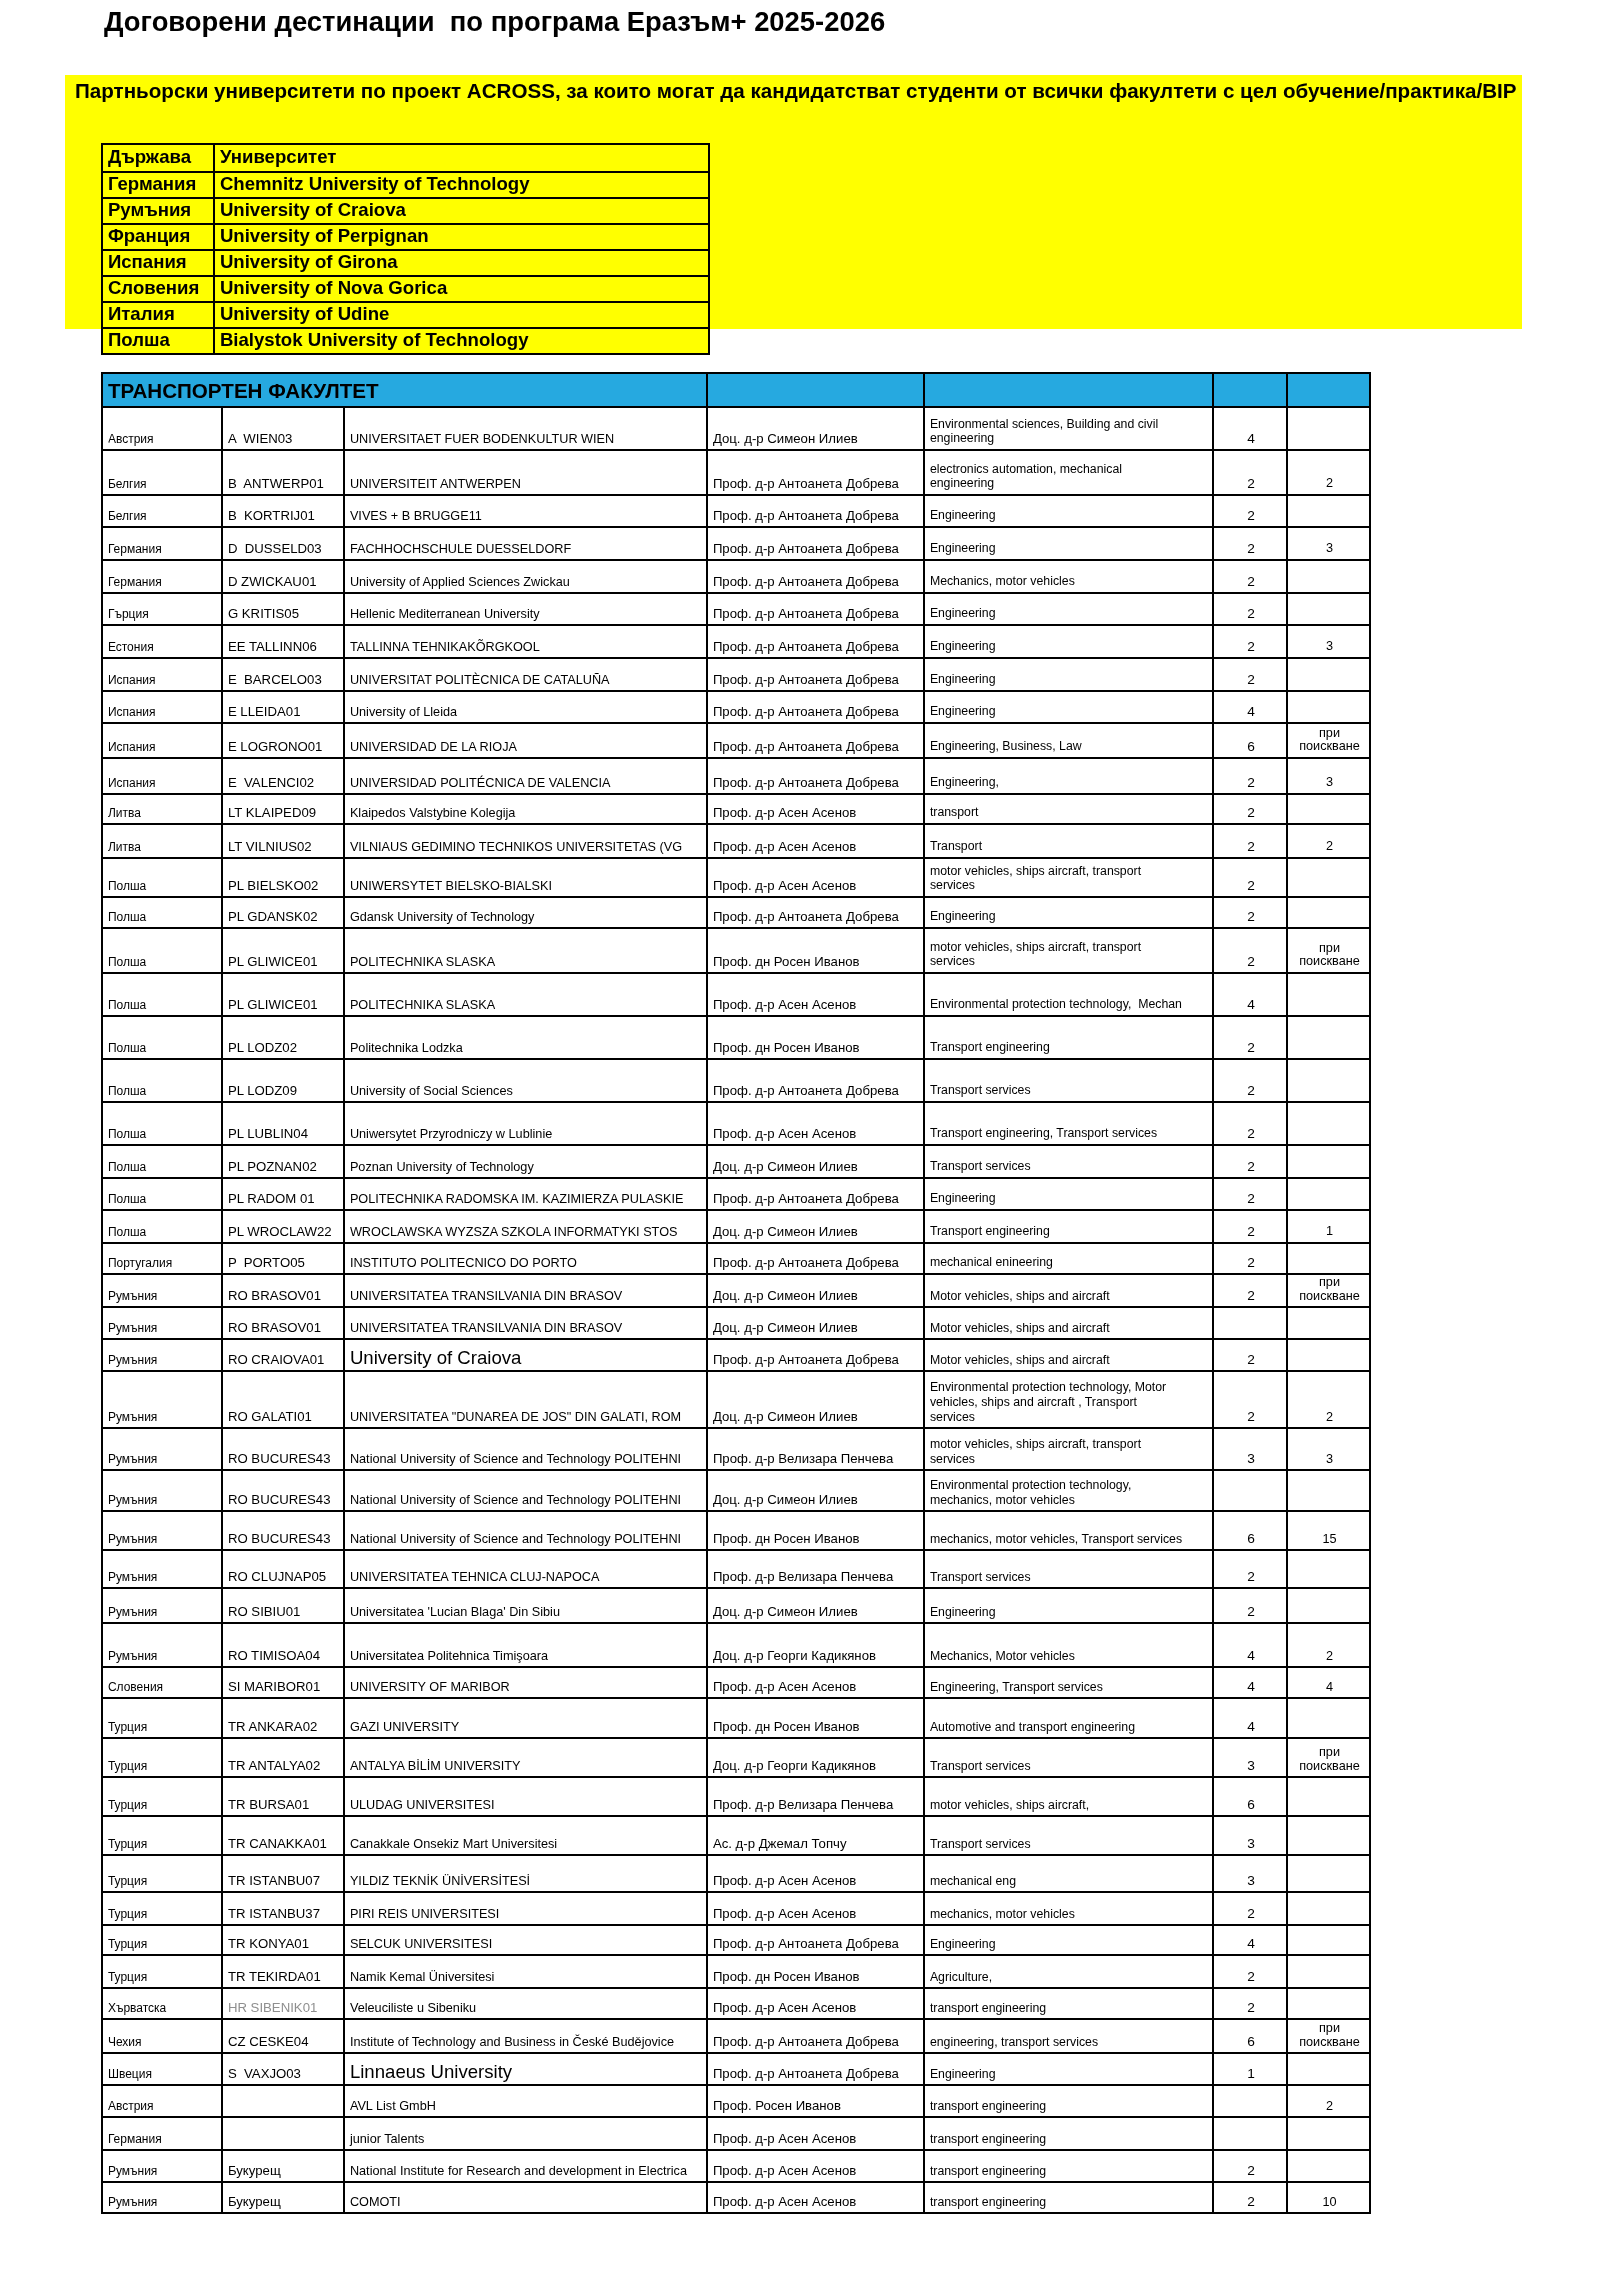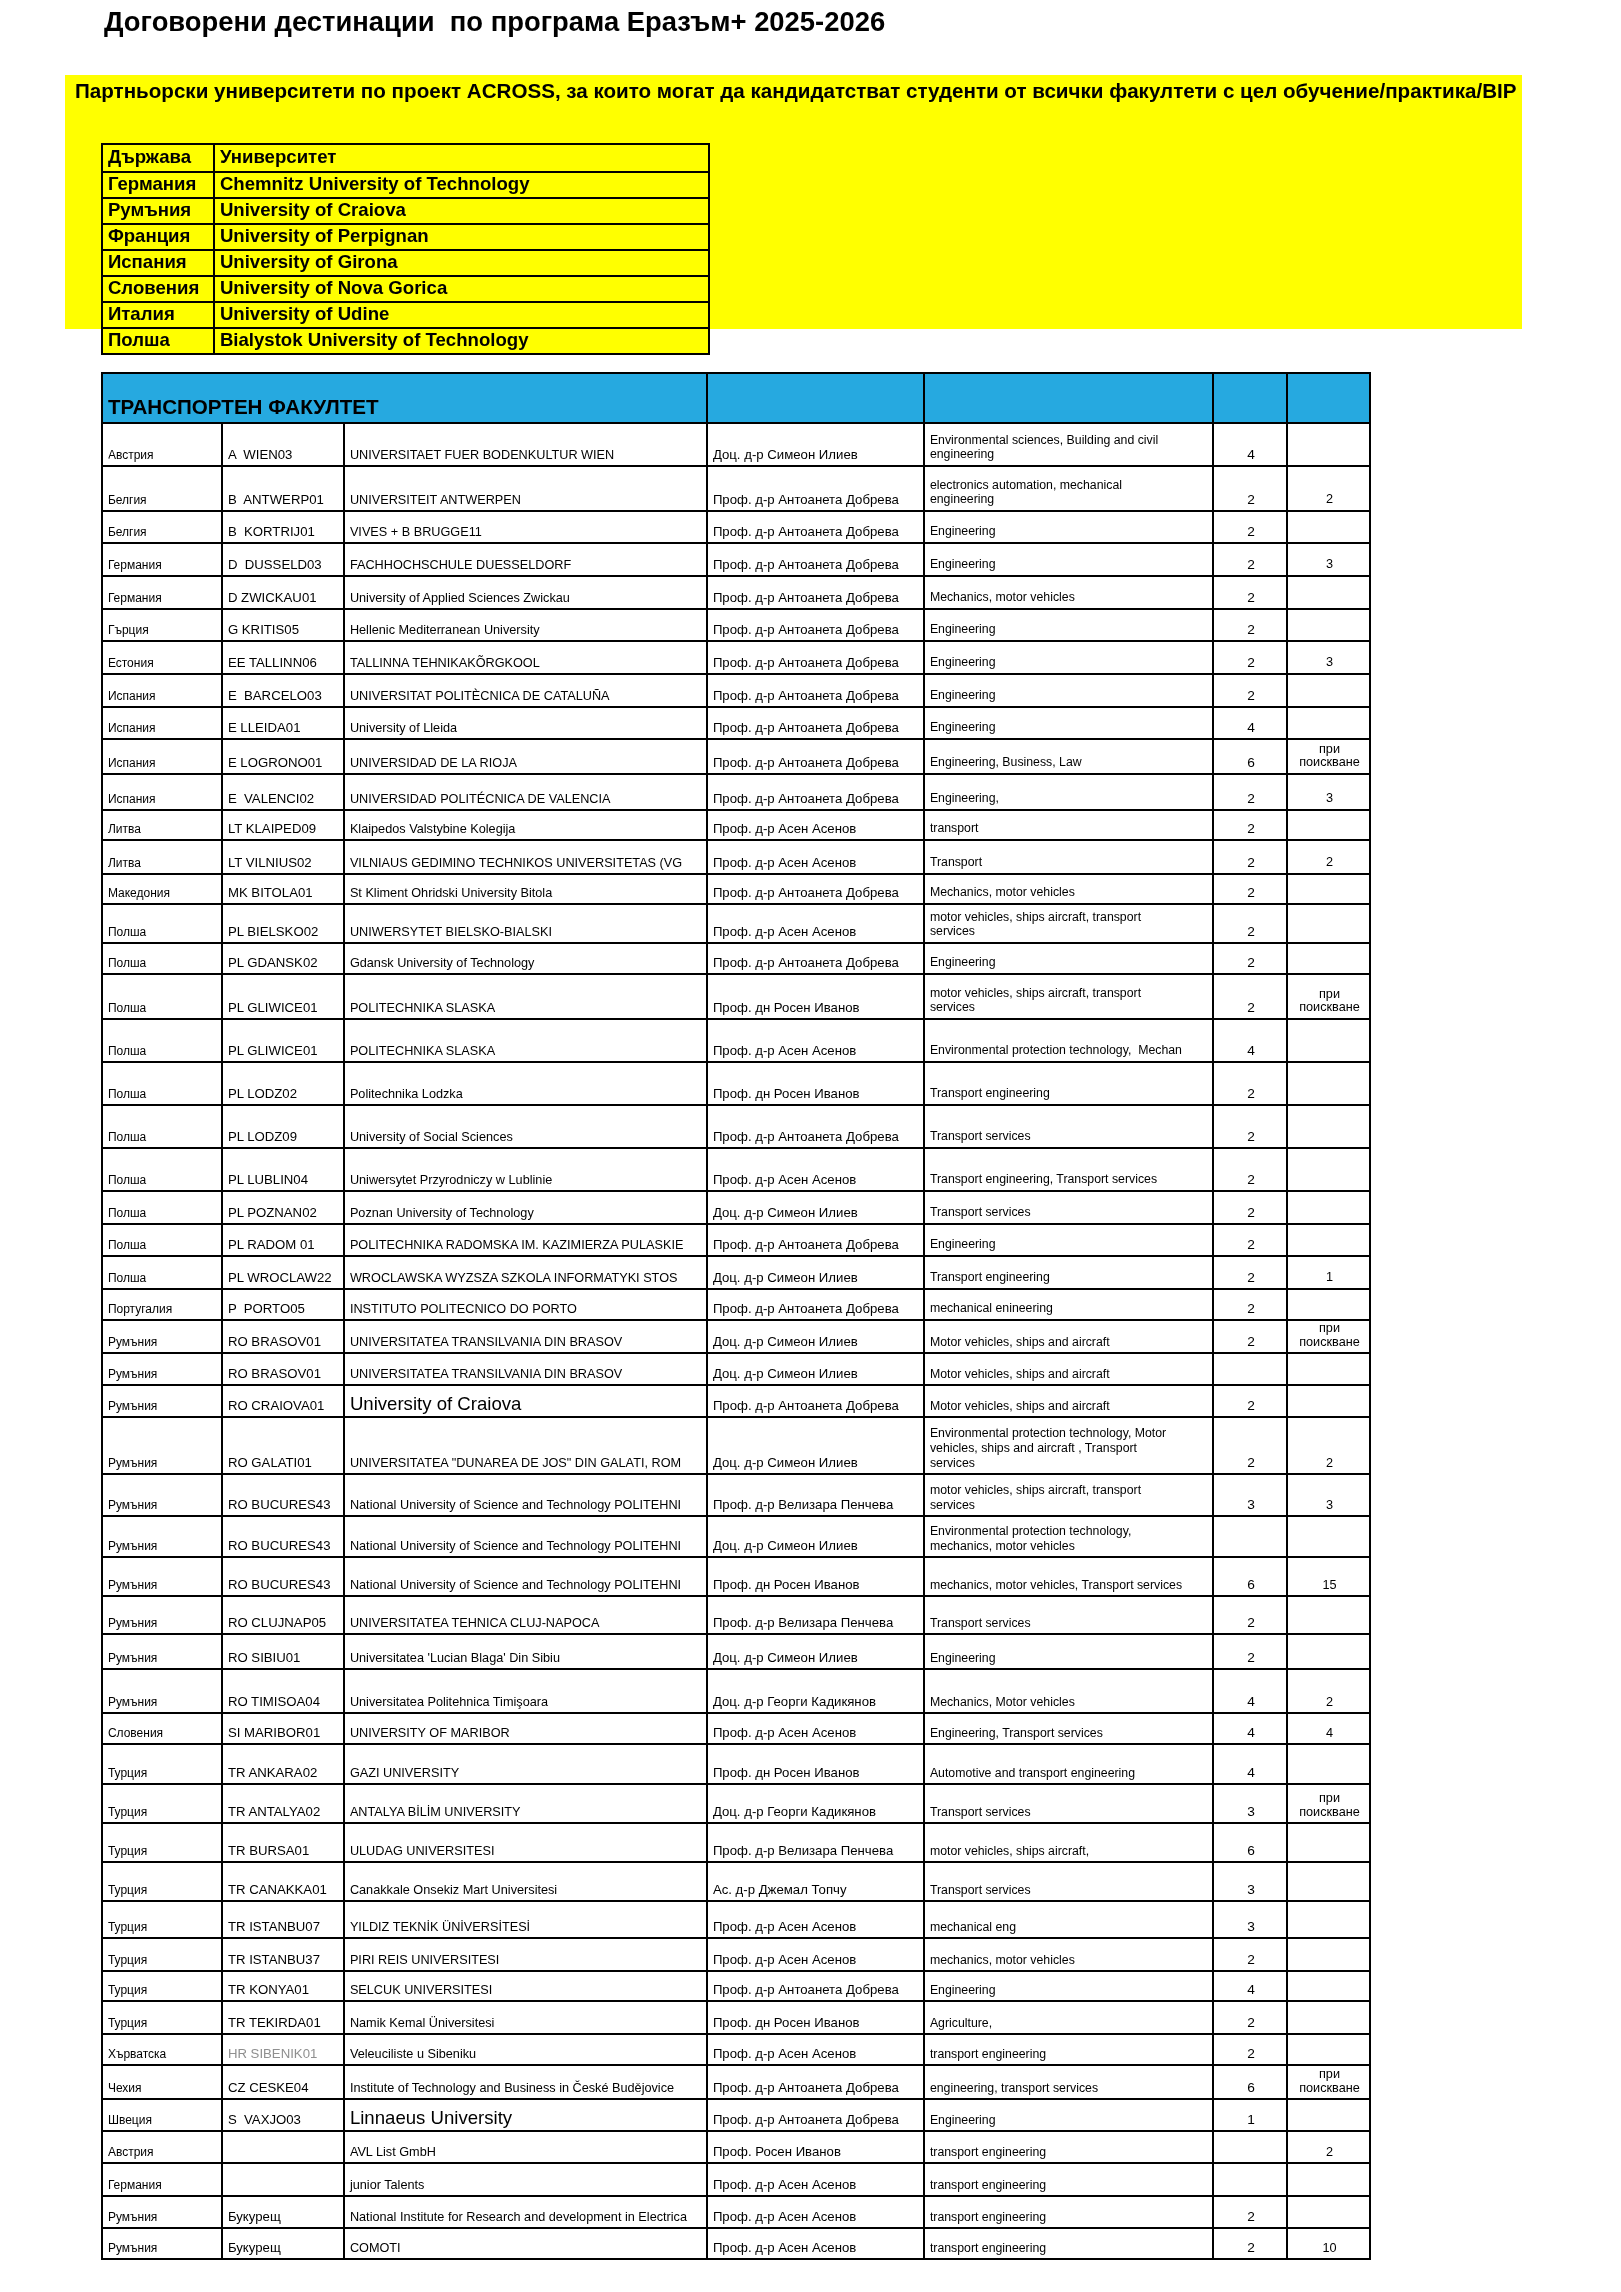--- a/index.html
+++ b/index.html
@@ -93,21 +93,21 @@
     <colgroup>
       <col style="width:120px">
         <col style="width:122px">
         <col style="width:363px">
       <col style="width:217px">
         <col style="width:289px">
         <col style="width:74px">
         <col style="width:83px">
     </colgroup>
     <thead>
-      <tr style="height:50px">
+      <tr style="height:34px">
         <td colspan="3" class="hd hd-title">ТРАНСПОРТЕН ФАКУЛТЕТ</td>
         <td class="hd"></td>
         <td class="hd"></td>
         <td class="hd"></td>
         <td class="hd"></td>
       </tr>
     </thead>
     <tbody id="main-body">
         <tr style="height: 43px;">
           <td class="c-country">Австрия</td>
@@ -221,29 +221,20 @@
         </tr>
         <tr style="height: 34px;">
           <td class="c-country">Литва</td>
           <td class="c-code">LT VILNIUS02</td>
           <td class="c-univ">VILNIAUS GEDIMINO TECHNIKOS UNIVERSITETAS (VG</td>
           <td class="c-coord">Проф. д-р Асен Асенов</td>
           <td class="c-fields">Transport</td>
           <td class="c-num">2</td>
           <td class="c-num c-num2">2</td>
         </tr>
-        <tr style="height: 30px;">
-          <td class="c-country">Македония</td>
-          <td class="c-code">MK BITOLA01</td>
-          <td class="c-univ">St Kliment Ohridski University Bitola</td>
-          <td class="c-coord">Проф. д-р Антоанета Добрева</td>
-          <td class="c-fields">Mechanics, motor vehicles</td>
-          <td class="c-num">2</td>
-          <td class="c-num c-num2"></td>
-        </tr>
         <tr style="height: 39px;">
           <td class="c-country">Полша</td>
           <td class="c-code">PL BIELSKO02</td>
           <td class="c-univ">UNIWERSYTET BIELSKO-BIALSKI</td>
           <td class="c-coord">Проф. д-р Асен Асенов</td>
           <td class="c-fields">motor vehicles, ships aircraft, transport
 services</td>
           <td class="c-num">2</td>
           <td class="c-num c-num2"></td>
         </tr>

